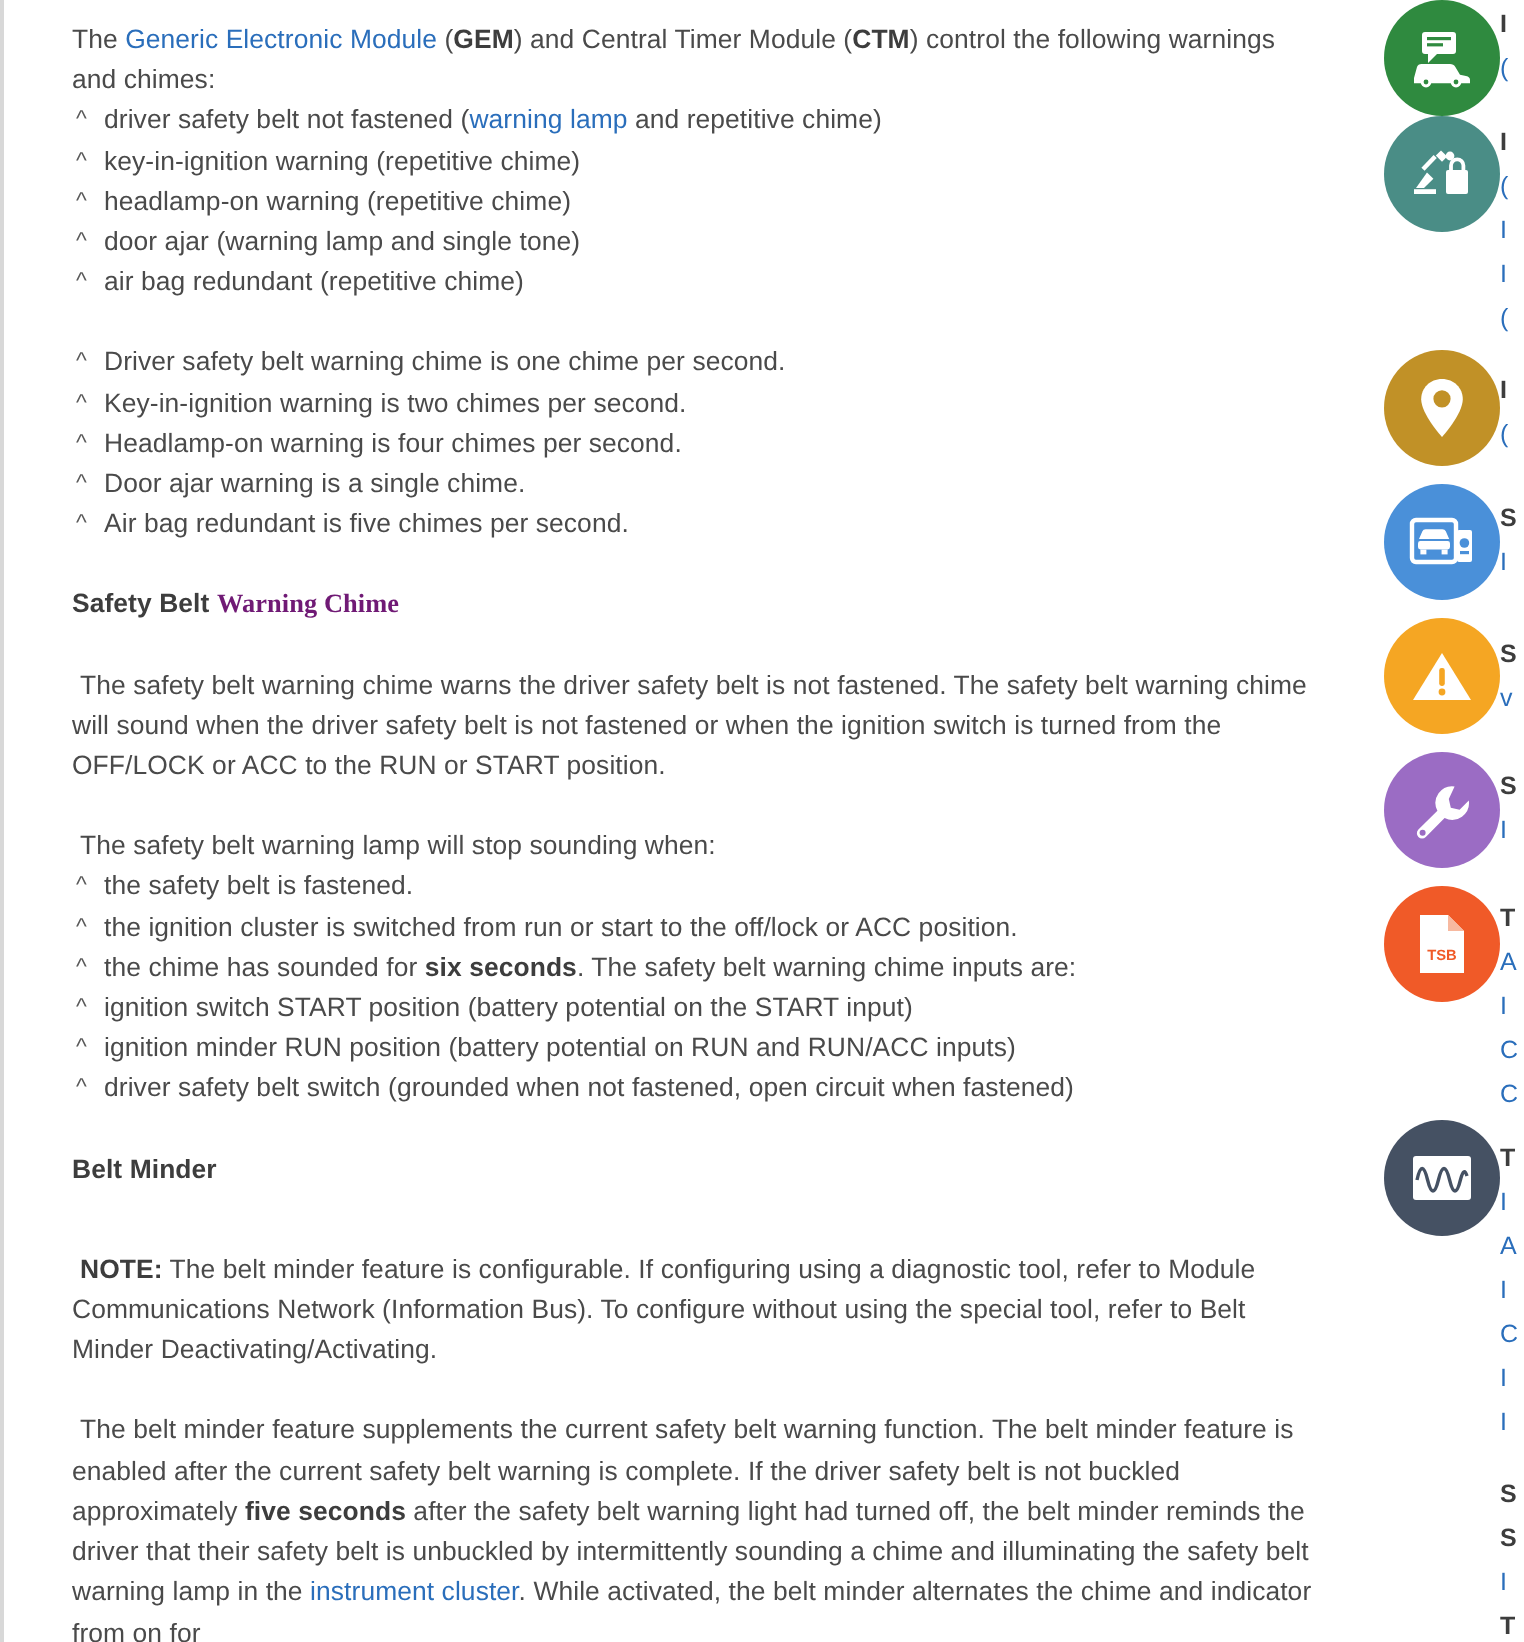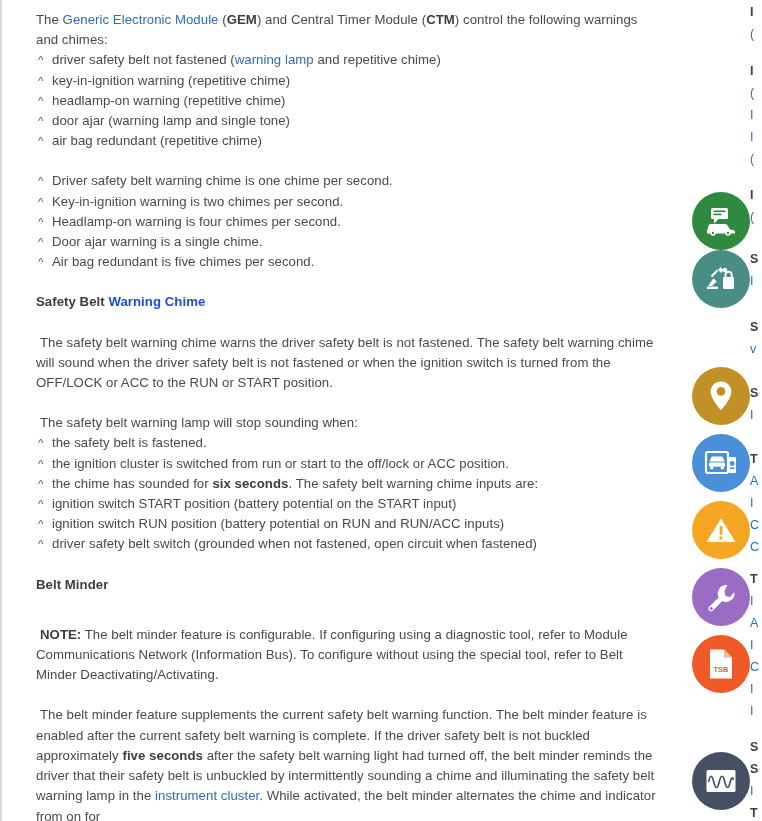--- a/index.html
+++ b/index.html
@@ -9,21 +9,20 @@
     background: #ffffff;
     font-family: "Liberation Sans", sans-serif;
     overflow: hidden;
   }
   #page {
     position: relative;
     width: 762px; height: 821px;
     background: #ffffff;
     display: flex;
     overflow: hidden;
-    align-items: flex-end;
   }
 
   
   .article-col {
     position: relative;
     width: 688px;
     height: 821px;
     border-left: 2px solid #d8d8d8;
     padding: 10px 30px 0 34px;
     overflow: hidden;
@@ -47,21 +46,21 @@
     flex: 0 0 auto;
     width: 14px;
     color: #5a5a5a;
     font-size: 11.5px;
     line-height: 20.2px;
   }
   .li-text { flex: 1 1 auto; }
   .lnk { color: #2a6ebb; }
   .b { font-weight: bold; color: #3d3d3d; }
   .h { font-weight: bold; color: #3d3d3d; }
-  .h .hl { color: #1d4ed8; }
+  .h .hl { color: #701a75; font-family: Liberation Serif, serif; }
   .spacer { height: 20px; }
   .spacer-sm { height: 10px; }
 
   
   .rail {
     position: relative;
     width: 74px;
     height: 629px;
     flex: 0 0 auto;
     overflow: hidden;
@@ -178,21 +177,21 @@
         <div class="li">
           <span class="caret">^</span>
           <span class="li-text"><span>the chime has sounded for </span><span class="b">six seconds</span><span>. The safety belt warning chime inputs are:</span></span>
         </div>
         <div class="li">
           <span class="caret">^</span>
           <span class="li-text"><span>ignition switch START position (battery potential on the START input)</span></span>
         </div>
         <div class="li">
           <span class="caret">^</span>
-          <span class="li-text"><span>ignition switch RUN position (battery potential on RUN and RUN/ACC inputs)</span></span>
+          <span class="li-text"><span>ignition minder RUN position (battery potential on RUN and RUN/ACC inputs)</span></span>
         </div>
         <div class="li">
           <span class="caret">^</span>
           <span class="li-text"><span>driver safety belt switch (grounded when not fastened, open circuit when fastened)</span></span>
         </div>
       </div>
       <div class="spacer"></div>
       <div class="h"><span class="b">Belt Minder</span></div>
       <div class="spacer-sm"></div>
       <div class="spacer"></div>

